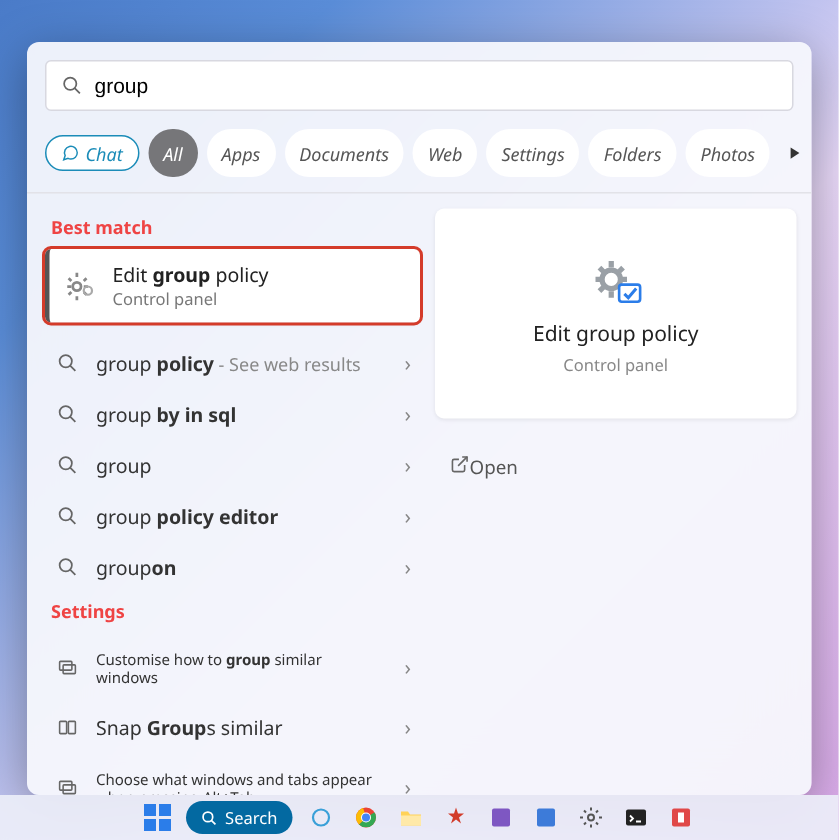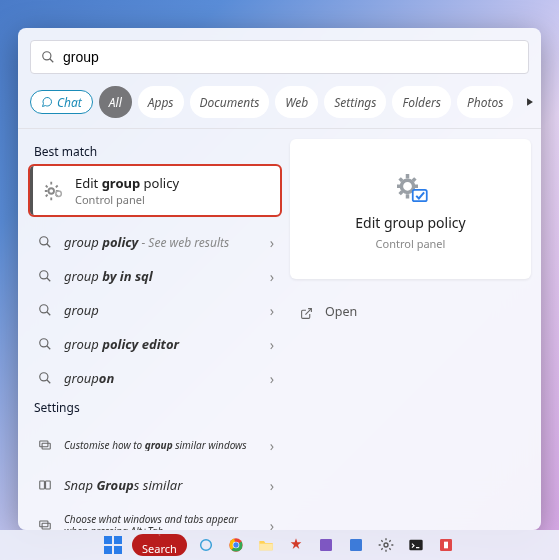--- a/index.html
+++ b/index.html
@@ -76,22 +76,22 @@
     width: 268px;
     padding: 10px 0 10px 6px;
     overflow: hidden;
   }
   .rightcol {
     flex: 1;
     padding: 10px 10px 10px 4px;
   }
   .secthead {
     font-size: 12px;
-    font-weight: 400;
-    color: #0f172a;
+    font-weight: 700;
+    color: #ef4444;
     padding: 4px 10px 6px 10px;
   }
   .bestcard {
     background: #fff;
     border-radius: 4px;
     margin: 0 6px 10px 6px;
     padding: 8px 10px;
     display: flex;
     align-items: center;
     gap: 10px;
@@ -105,58 +105,58 @@
   .row {
     display: flex;
     align-items: center;
     height: 34px;
     padding: 0 12px 0 14px;
     gap: 12px;
     font-size: 13px;
     color: #333;
     cursor: pointer;
   }
-  .row .lbl { flex: 1; overflow:hidden; text-overflow:ellipsis;font-style:italic; }
+  .row .lbl { flex: 1; overflow:hidden; text-overflow:ellipsis; }
   .row .lbl small { color:#888; font-size:12px; }
   .row.twoline { height: 46px; }
   .row.twoline .lbl { font-size: 10px; line-height:1.25; }
   .chev { color:#888; font-size:14px; }
   .detailcard {
     background: #fff;
     border-radius: 6px;
     height: 140px;
     display:flex; flex-direction:column; align-items:center; justify-content:center;
     box-shadow: 0 1px 3px rgba(0,0,0,0.08);
     margin-bottom: 16px;
     gap:4px;
   }
   .detailtitle { font-size: 14px; color:#222; }
   .detailsub { font-size: 11px; color:#888; }
   .action {
-    display:flex; align-items:flex-end; gap:12px;
+    display:flex; align-items:flex-start; 
     font-size:12.5px; color:#555;
     padding: 8px 10px;
     cursor:pointer;
   }
   
   .taskbar {
     position:absolute;
     bottom:0; left:0; right:0;
     height:30px;
     background: rgba(235,238,248,0.92);
     display:flex; align-items:center; justify-content:center;
     gap:8px;
     backdrop-filter: blur(10px);
   }
   .tb { width:22px; height:22px; display:flex; align-items:center; justify-content:center; border-radius:4px; }
   .searchpill {
-    background:#b91c1c; color:#fff;
+    background:#0369a1; color:#fff;
     height:22px; border-radius:999px;
     display:flex; align-items:center; gap:5px;
-    padding:0 10px; font-size:11px;flex-direction:column;
+    padding:0 10px; font-size:11px;
   }
   svg { display:block; }
 </style>
 </head>
 <body>
 
 <div class="panel">
 
   <div class="searchbar">
     <span>

